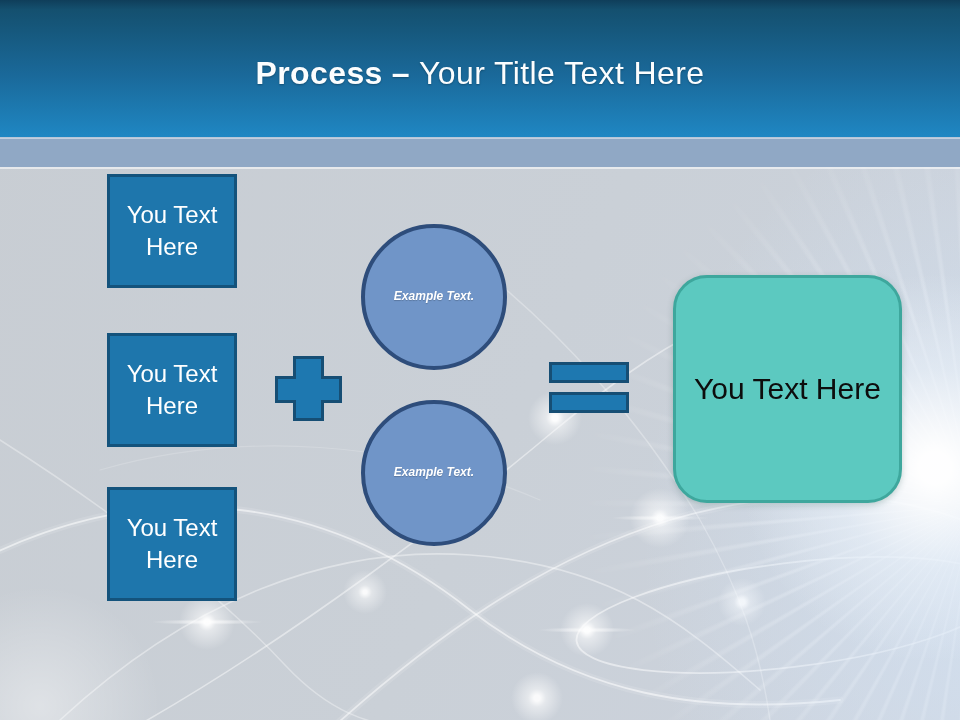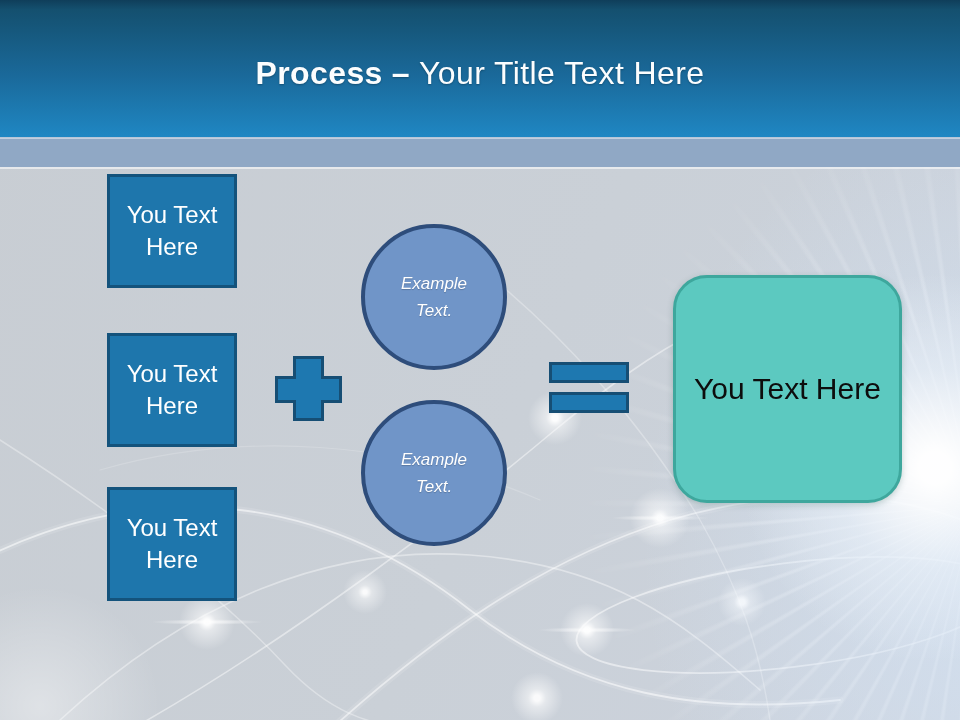--- a/index.html
+++ b/index.html
@@ -61,21 +61,21 @@
   }
   .input-box .lbl{color:#fff;font-size:24px;line-height:1.33;width:112px;}
   .box1{top:174px;} .box2{top:333px;} .box3{top:487px;}
   .circle{
     position:absolute;left:361px;width:146px;height:146px;box-sizing:border-box;
     background:#7095c8;border:4px solid #2e4d7b;border-radius:50%;
     display:flex;align-items:center;justify-content:center;text-align:center;
   }
   .circ1{top:224px;} .circ2{top:400px;}
   .circle .lbl{
-    color:#fff;font-size:17px;font-weight:400;font-style:italic;line-height:1.6;width:86px;
+    color:#fff;font-size:12px;font-weight:700;font-style:italic;line-height:1.6;width:86px;
     text-shadow:0 1px 1px rgba(0,0,0,.2);
   }
   .op{position:absolute;}
   .op-plus{left:275px;top:356px;}
   .op-equals{left:549px;top:362px;}
   .result-box{
     position:absolute;left:673px;top:275px;width:229px;height:228px;box-sizing:border-box;
     background:#5cc9c0;border:3px solid #3ea79d;border-radius:34px;
     display:flex;align-items:center;justify-content:center;text-align:center;
     box-shadow:0 2px 6px rgba(40,90,85,.25);

